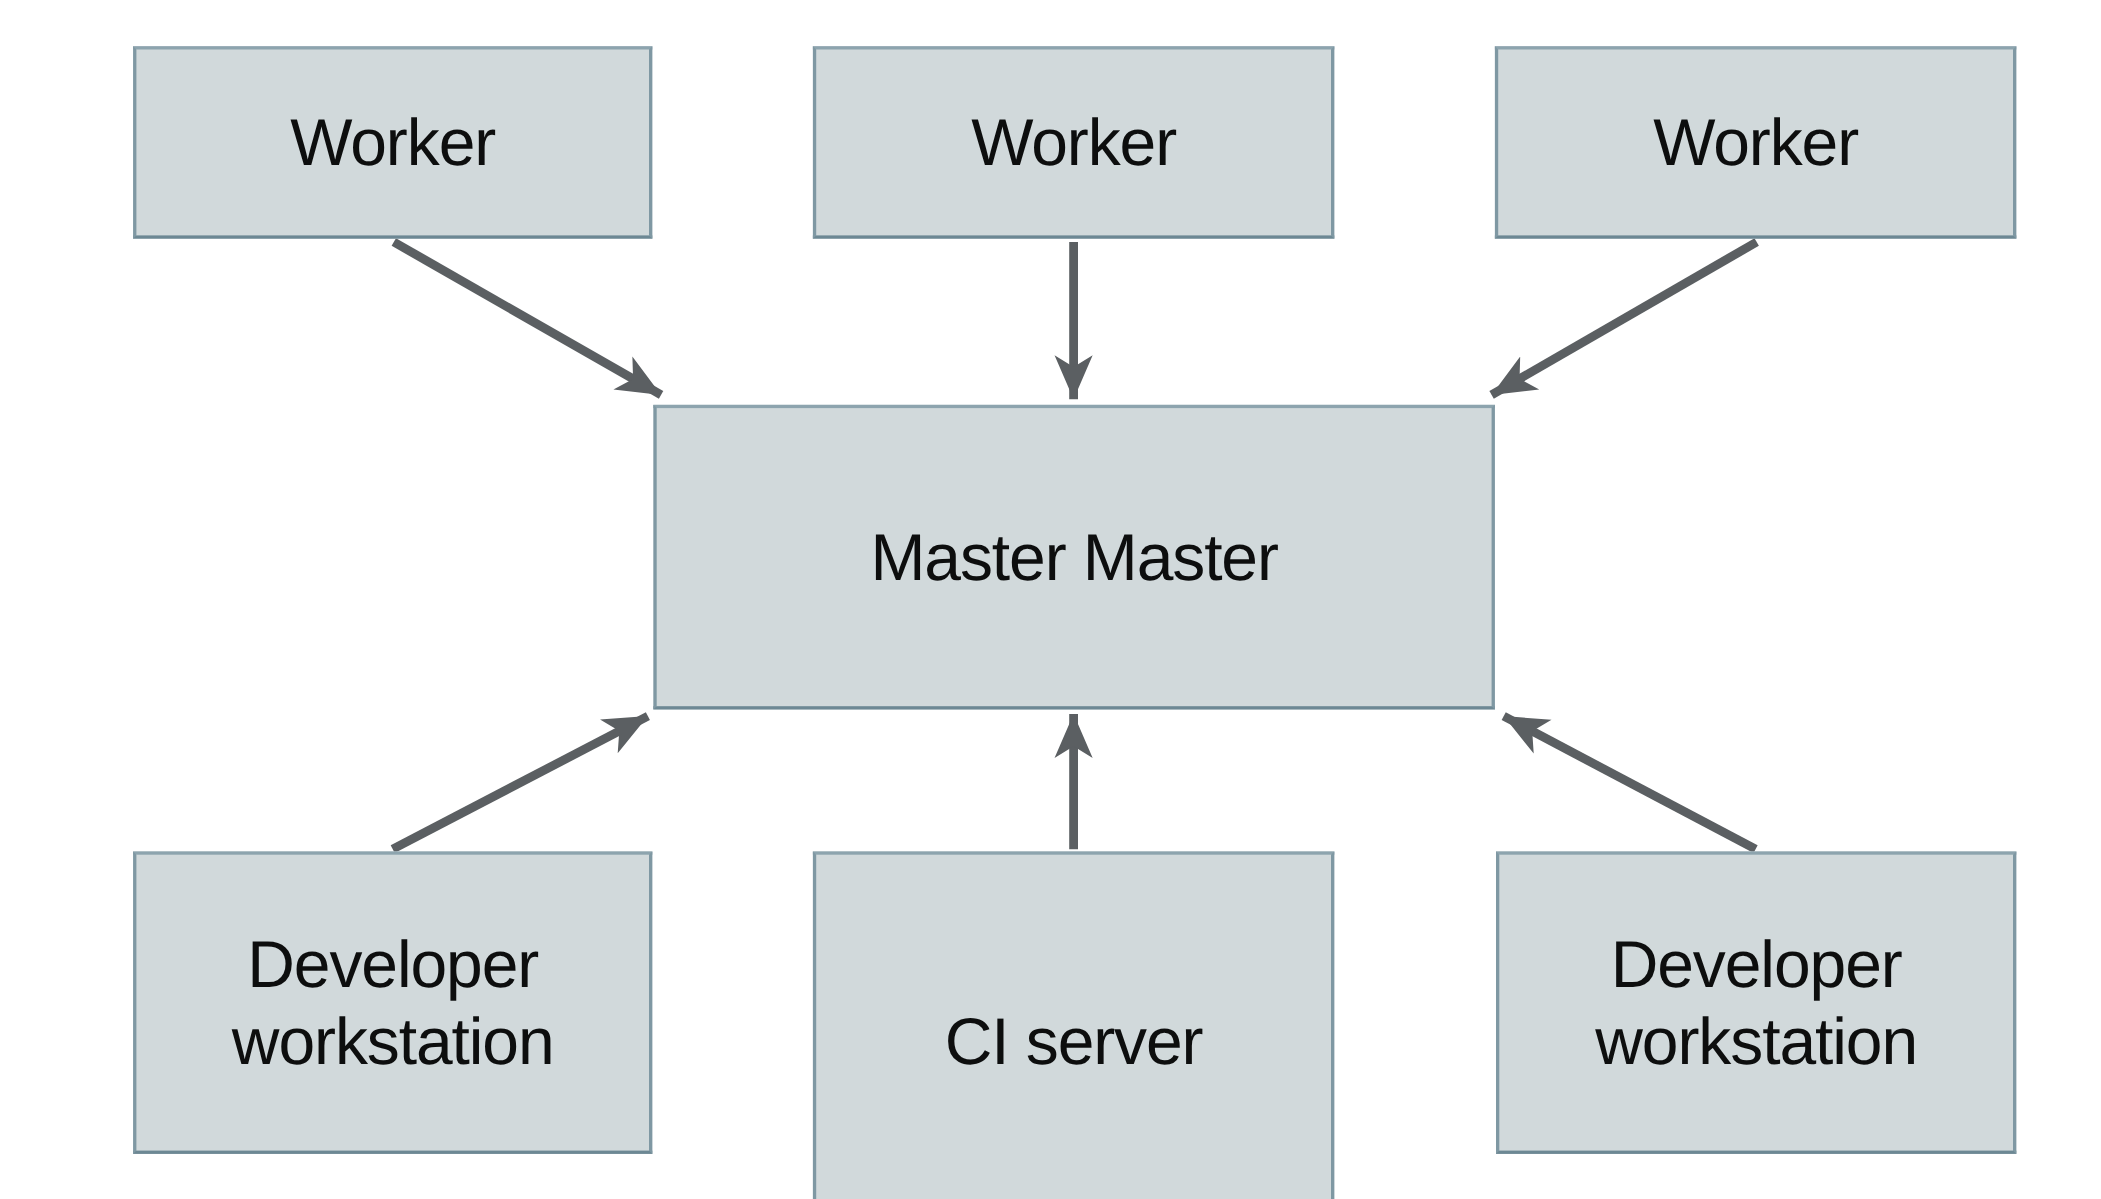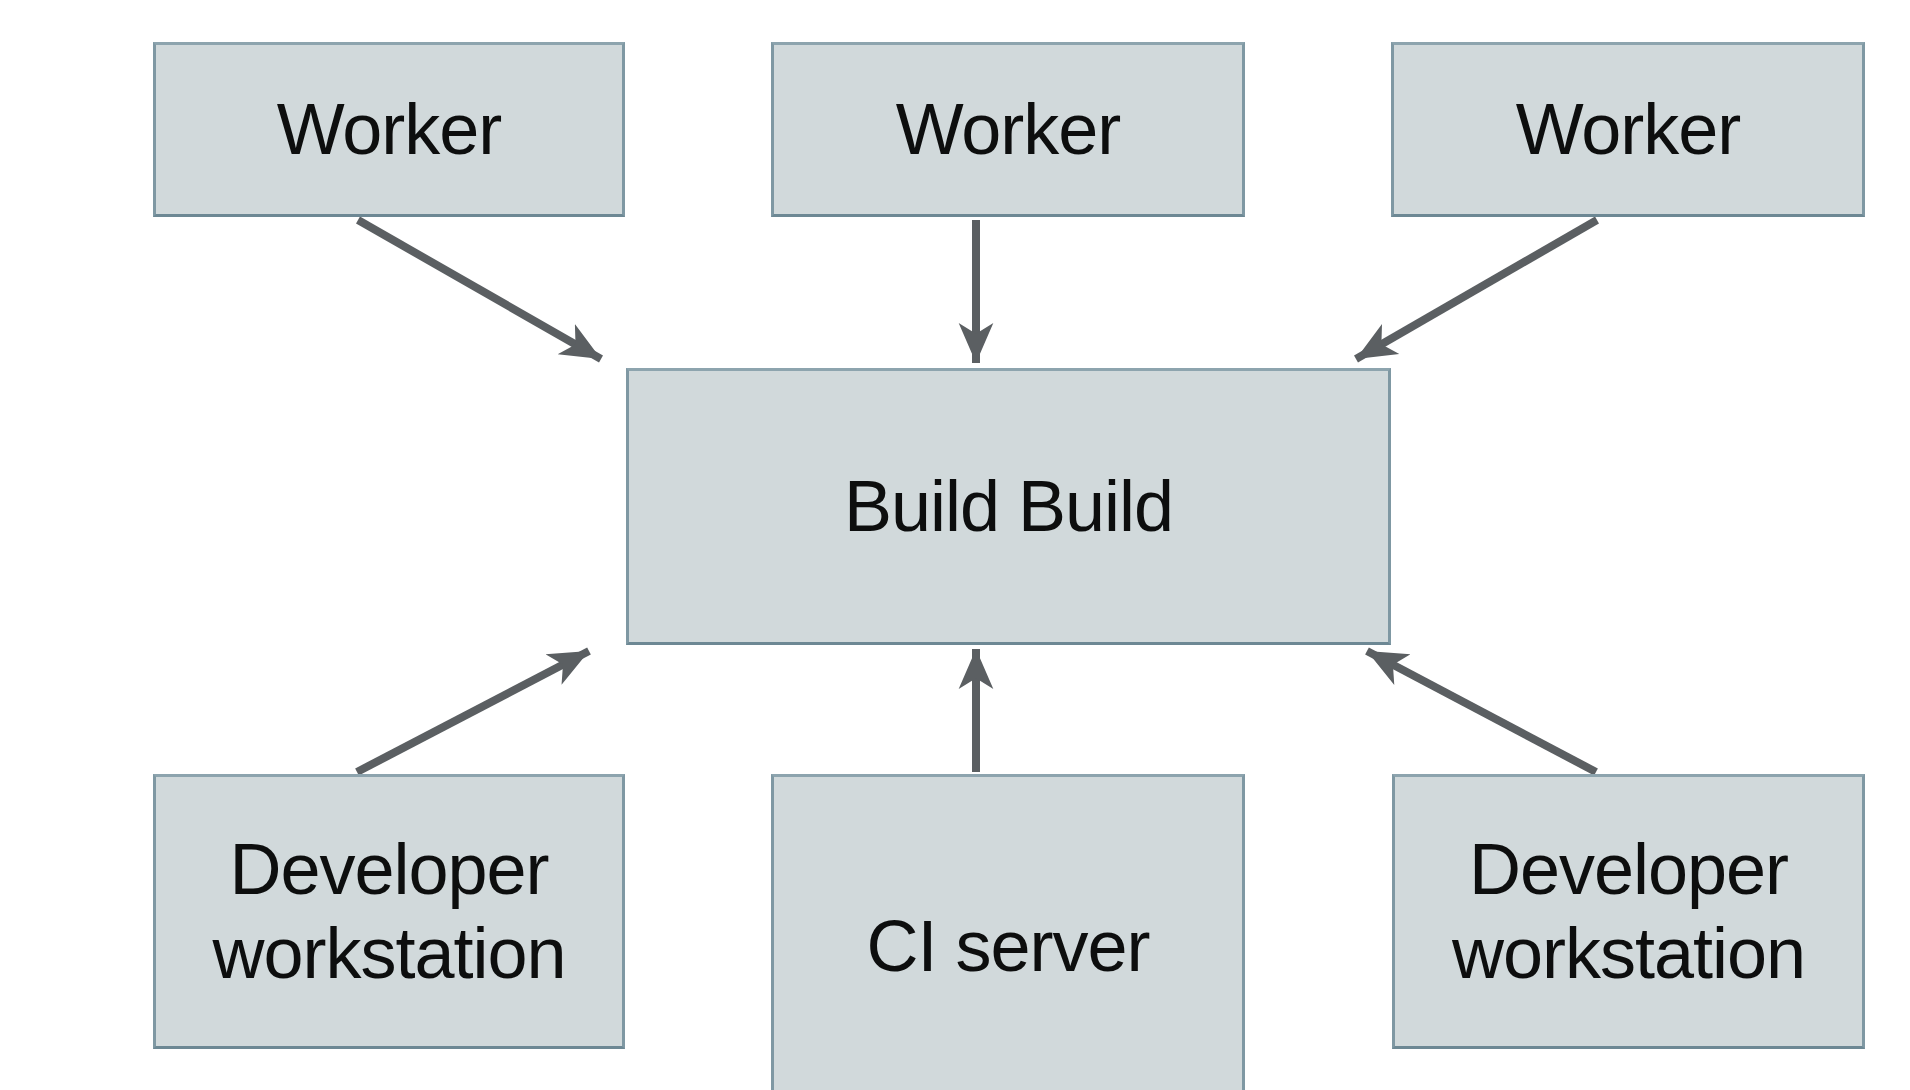--- a/index.html
+++ b/index.html
@@ -39,24 +39,23 @@
     position: absolute;
     display: flex;
     align-items: center;
     justify-content: center;
     text-align: center;
     background: var(--node-fill);
     border: 3px solid var(--node-border);
     border-top-color: var(--node-border-light);
     border-bottom-color: var(--node-border-dark);
     color: var(--text);
-    font-size: 72px;
+    font-size: 60px;
     line-height: 1.16;
     letter-spacing: -1px;
-    margin-left: 32px;
   }
   .node-label { display: block; padding: 0 18px; }
   .node-worker-1        { left: 121px;  top: 42px;  width: 472px; height: 175px; }
   .node-worker-2        { left: 739px;  top: 42px;  width: 474px; height: 175px; }
   .node-worker-3        { left: 1359px; top: 42px;  width: 474px; height: 175px; }
   .node-build-master    { left: 594px;  top: 368px; width: 765px; height: 277px; }
   .node-dev-workstation-1 { left: 121px;  top: 774px; width: 472px; height: 275px; }
   .node-ci-server       { left: 739px;  top: 774px; width: 474px; height: 346px; }
   .node-dev-workstation-2 { left: 1360px; top: 774px; width: 473px; height: 275px; }
 </style>
@@ -85,21 +84,21 @@
 
   <div class="node node-worker-2">
     <span class="node-label">Worker</span>
   </div>
 
   <div class="node node-worker-3">
     <span class="node-label">Worker</span>
   </div>
 
   <div class="node node-build-master">
-    <span class="node-label">Build Build</span>
+    <span class="node-label">Master Master</span>
   </div>
 
   <div class="node node-dev-workstation-1">
     <span class="node-label">Developer workstation</span>
   </div>
 
   <div class="node node-ci-server">
     <span class="node-label">CI server</span>
   </div>
 

